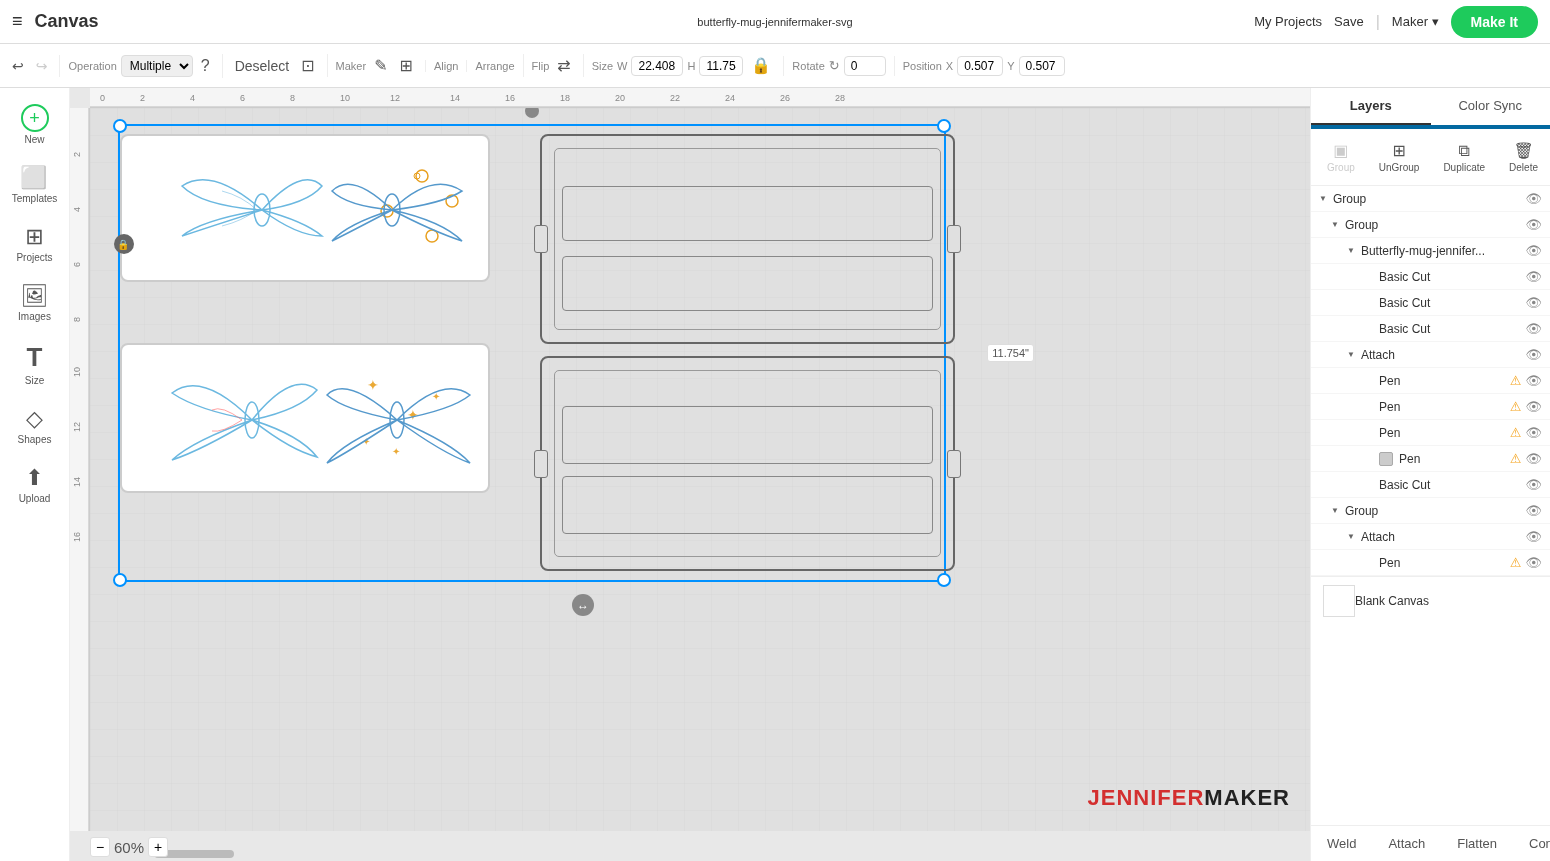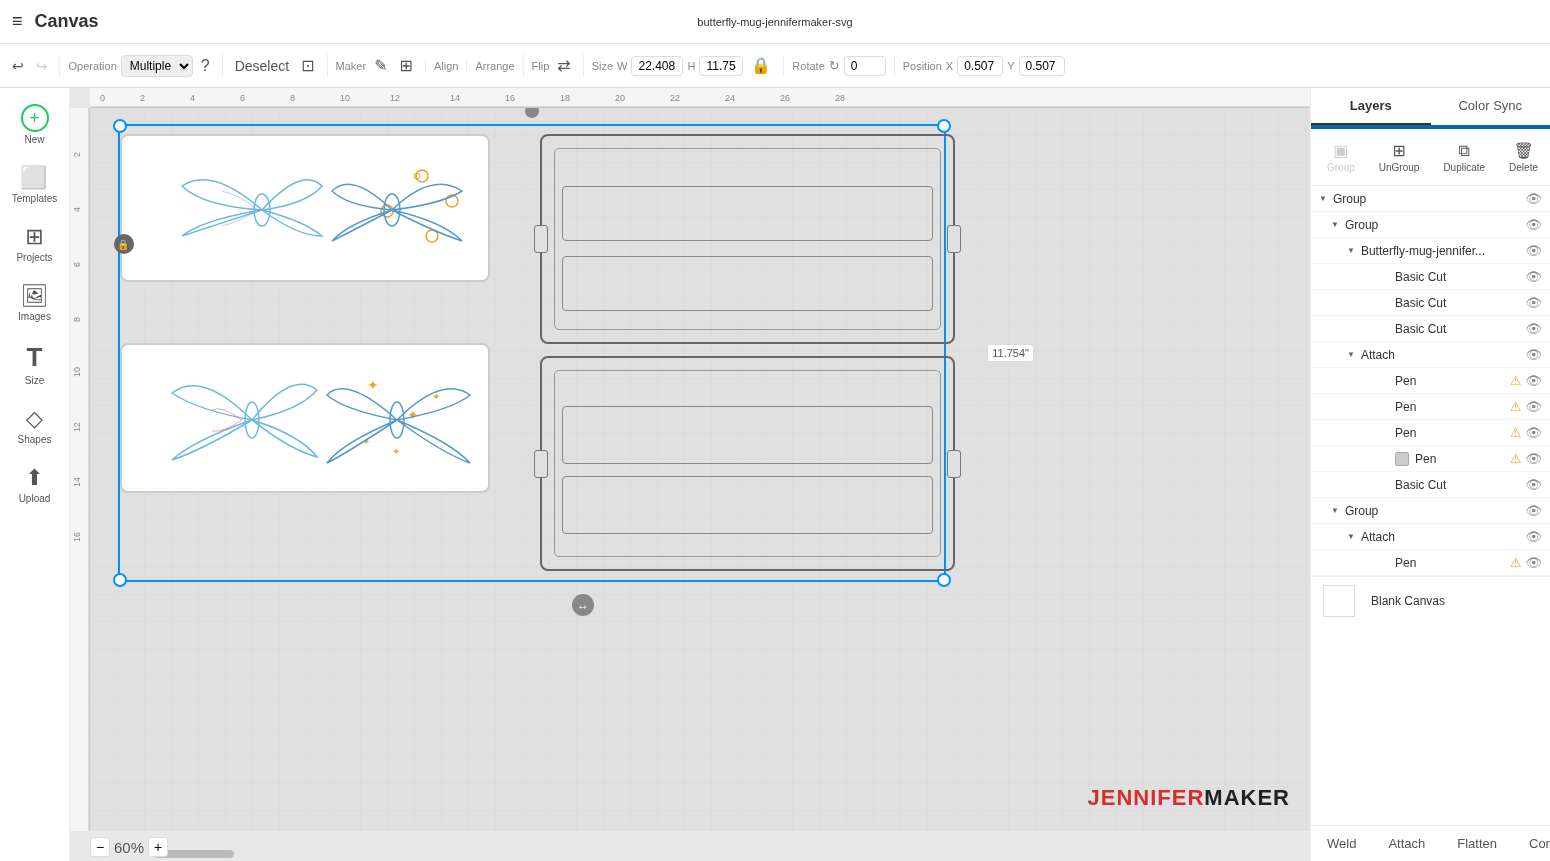--- a/index.html
+++ b/index.html
@@ -69,46 +69,56 @@
     .layer-action-icon { font-size: 16px; color: #555; }
     .layer-action-label { font-size: 10px; color: #555; }
     .layer-action-btn.disabled .layer-action-icon { color: #ccc; }
     .layer-action-btn.disabled .layer-action-label { color: #ccc; }
 
     
     .layers-tree { flex: 1; overflow-y: auto; font-size: 12px; }
     .layer-item { display: flex; align-items: center; padding: 5px 8px; border-bottom: 1px solid #f5f5f5; gap: 4px; }
     .layer-indent-1 { padding-left: 20px; }
     .layer-indent-2 { padding-left: 36px; }
-    .layer-indent-3 { padding-left: 68px; }
+    .layer-indent-3 { padding-left: 52px; }
     .layer-triangle { font-size: 8px; color: #666; cursor: pointer; margin-right: 2px; }
     .layer-name { flex: 1; color: #333; font-size: 12px; white-space: nowrap; overflow: hidden; text-overflow: ellipsis; }
     .layer-eye { color: #888; cursor: pointer; font-size: 13px; }
     .layer-warning { color: #f5a623; font-size: 13px; }
 
     
     .bottom-toolbar { position: absolute; bottom: 0; left: 0; right: 0; height: 36px; background: #fff; border-top: 1px solid #eee; display: flex; align-items: center; justify-content: space-around; }
     .bottom-btn { background: none; border: none; cursor: pointer; font-size: 13px; font-weight: 500; color: #555; padding: 6px 16px; }
 
     
-    .blank-canvas-row { display: flex; align-items: center; padding: 8px 12px; gap: 16px; border-top: 1px solid #eee; }
+    .blank-canvas-row { display: flex; align-items: center; padding: 8px 12px; gap: 0; border-top: 1px solid #eee; }
     .blank-canvas-box { width: 32px; height: 32px; border: 1px solid #ddd; background: #fff; flex-shrink: 0; }
     .blank-canvas-label { font-size: 12px; color: #333; }
 
     
     .ruler-top-container { position: absolute; top: 0; left: 20px; right: 0; height: 20px; background: #f5f5f5; border-bottom: 1px solid #ccc; overflow: hidden; }
     .ruler-left-container { position: absolute; top: 20px; left: 0; width: 20px; bottom: 30px; background: #f5f5f5; border-right: 1px solid #ccc; overflow: hidden; }
   </style>
 </head>
 <body>
 
 <div class="topbar">
   <span class="topbar-menu-icon">≡</span>
   <span class="topbar-logo">Canvas</span>
   <span class="topbar-title">butterfly-mug-jennifermaker-svg</span>
+  <div class="topbar-right">
+    <span class="topbar-my-projects">My Projects</span>
+    <span class="topbar-save">Save</span>
+    <span class="topbar-divider">|</span>
+    <span class="topbar-maker">
+      <span>Maker</span>
+      <span>▾</span>
+    </span>
+    <button class="topbar-make-it">Make It</button>
+  </div>
 </div>
 
 <div class="toolbar">
   <div class="toolbar-undo-redo">
     <button class="toolbar-btn">↩</button>
     <button class="toolbar-btn" style="color:#ccc;">↪</button>
   </div>
   <div class="toolbar-section">
     <span class="toolbar-label">Operation</span>
     <select class="toolbar-select">

